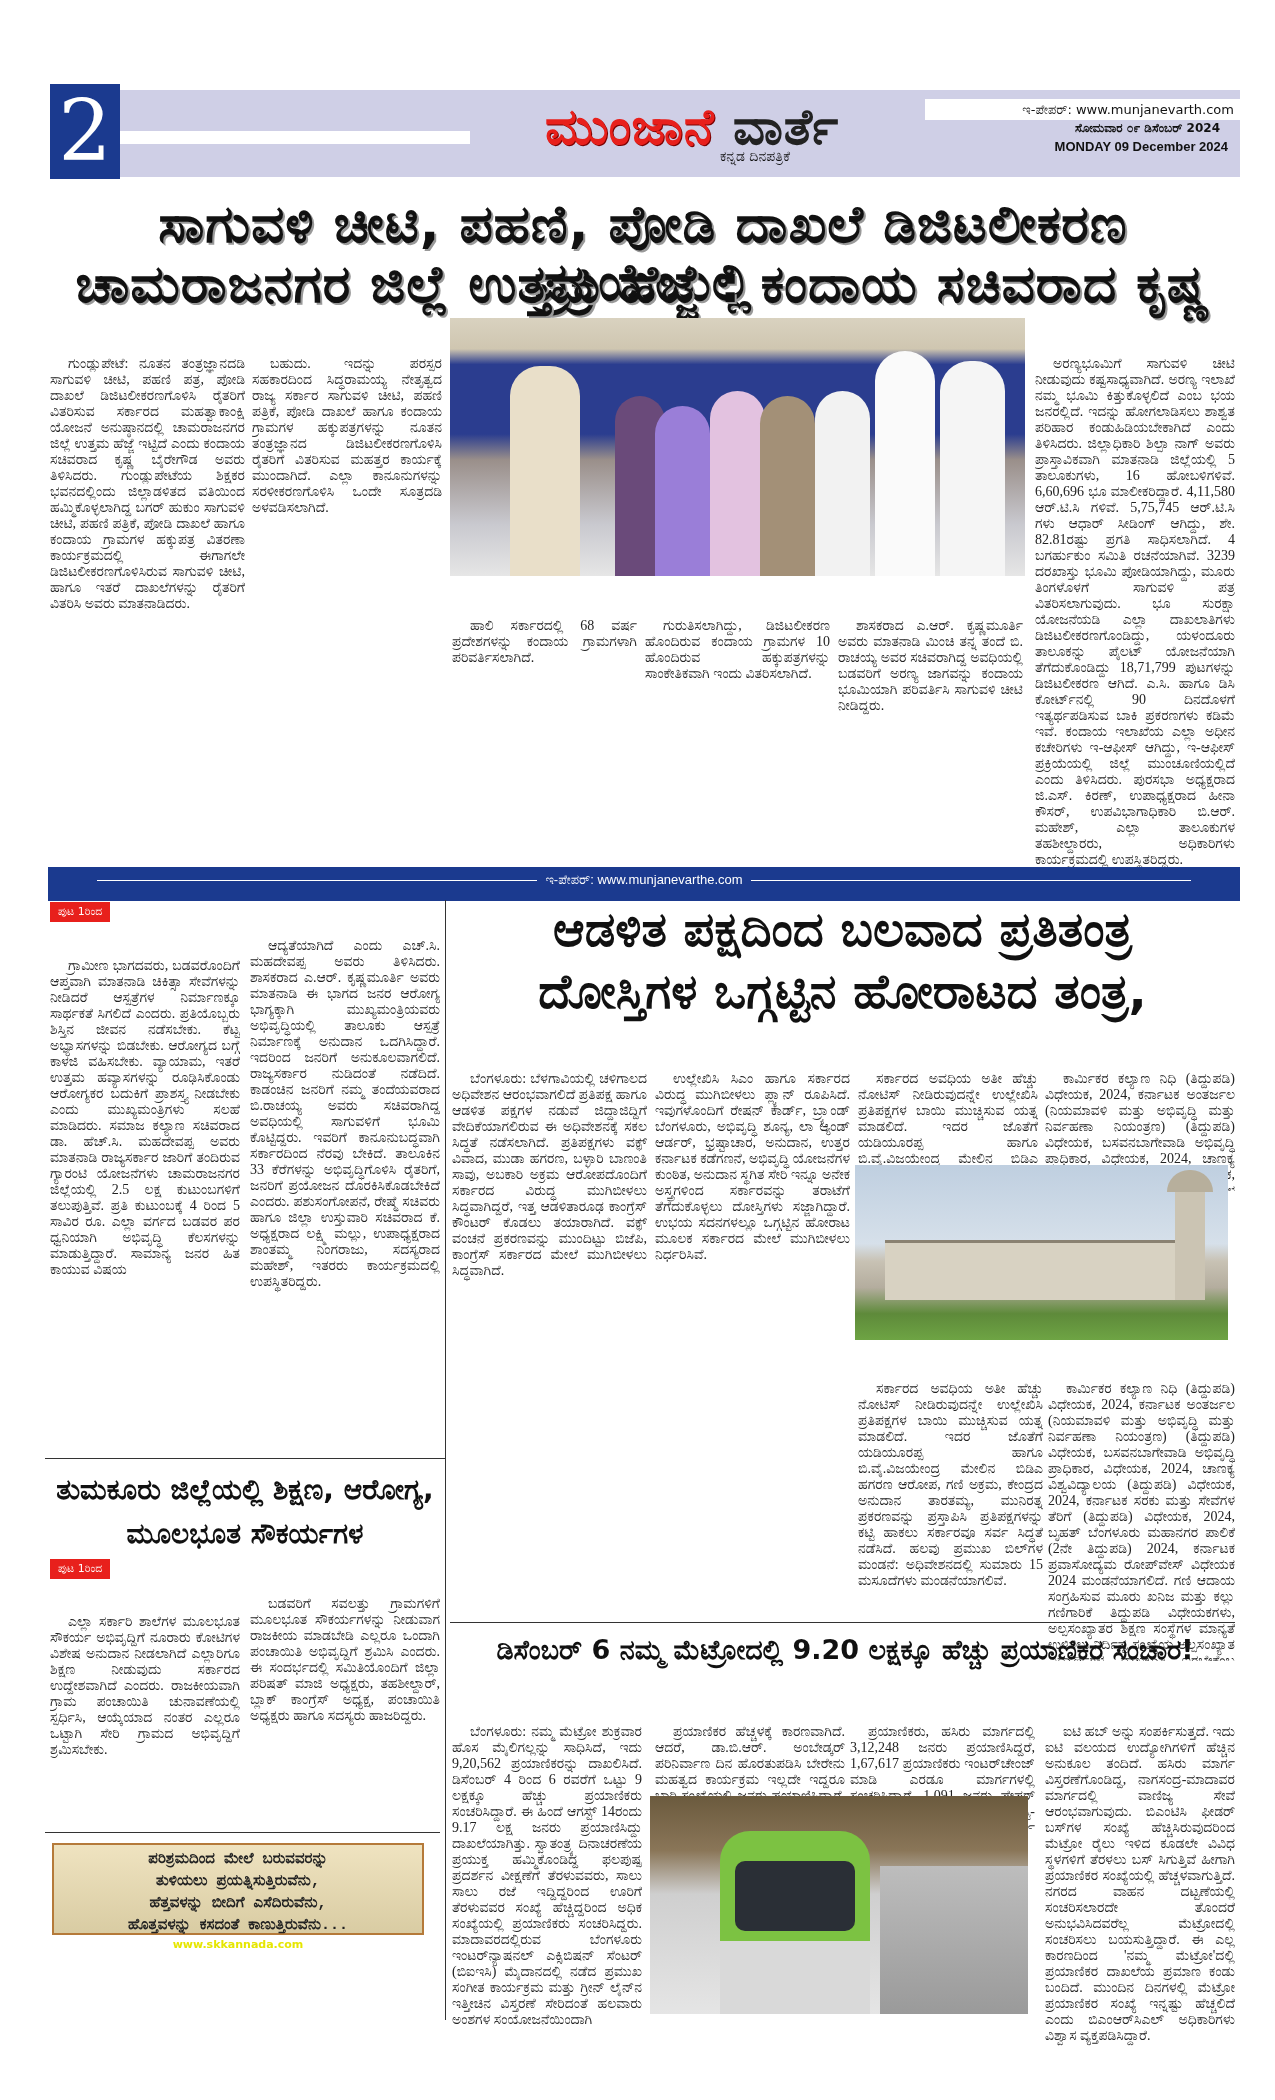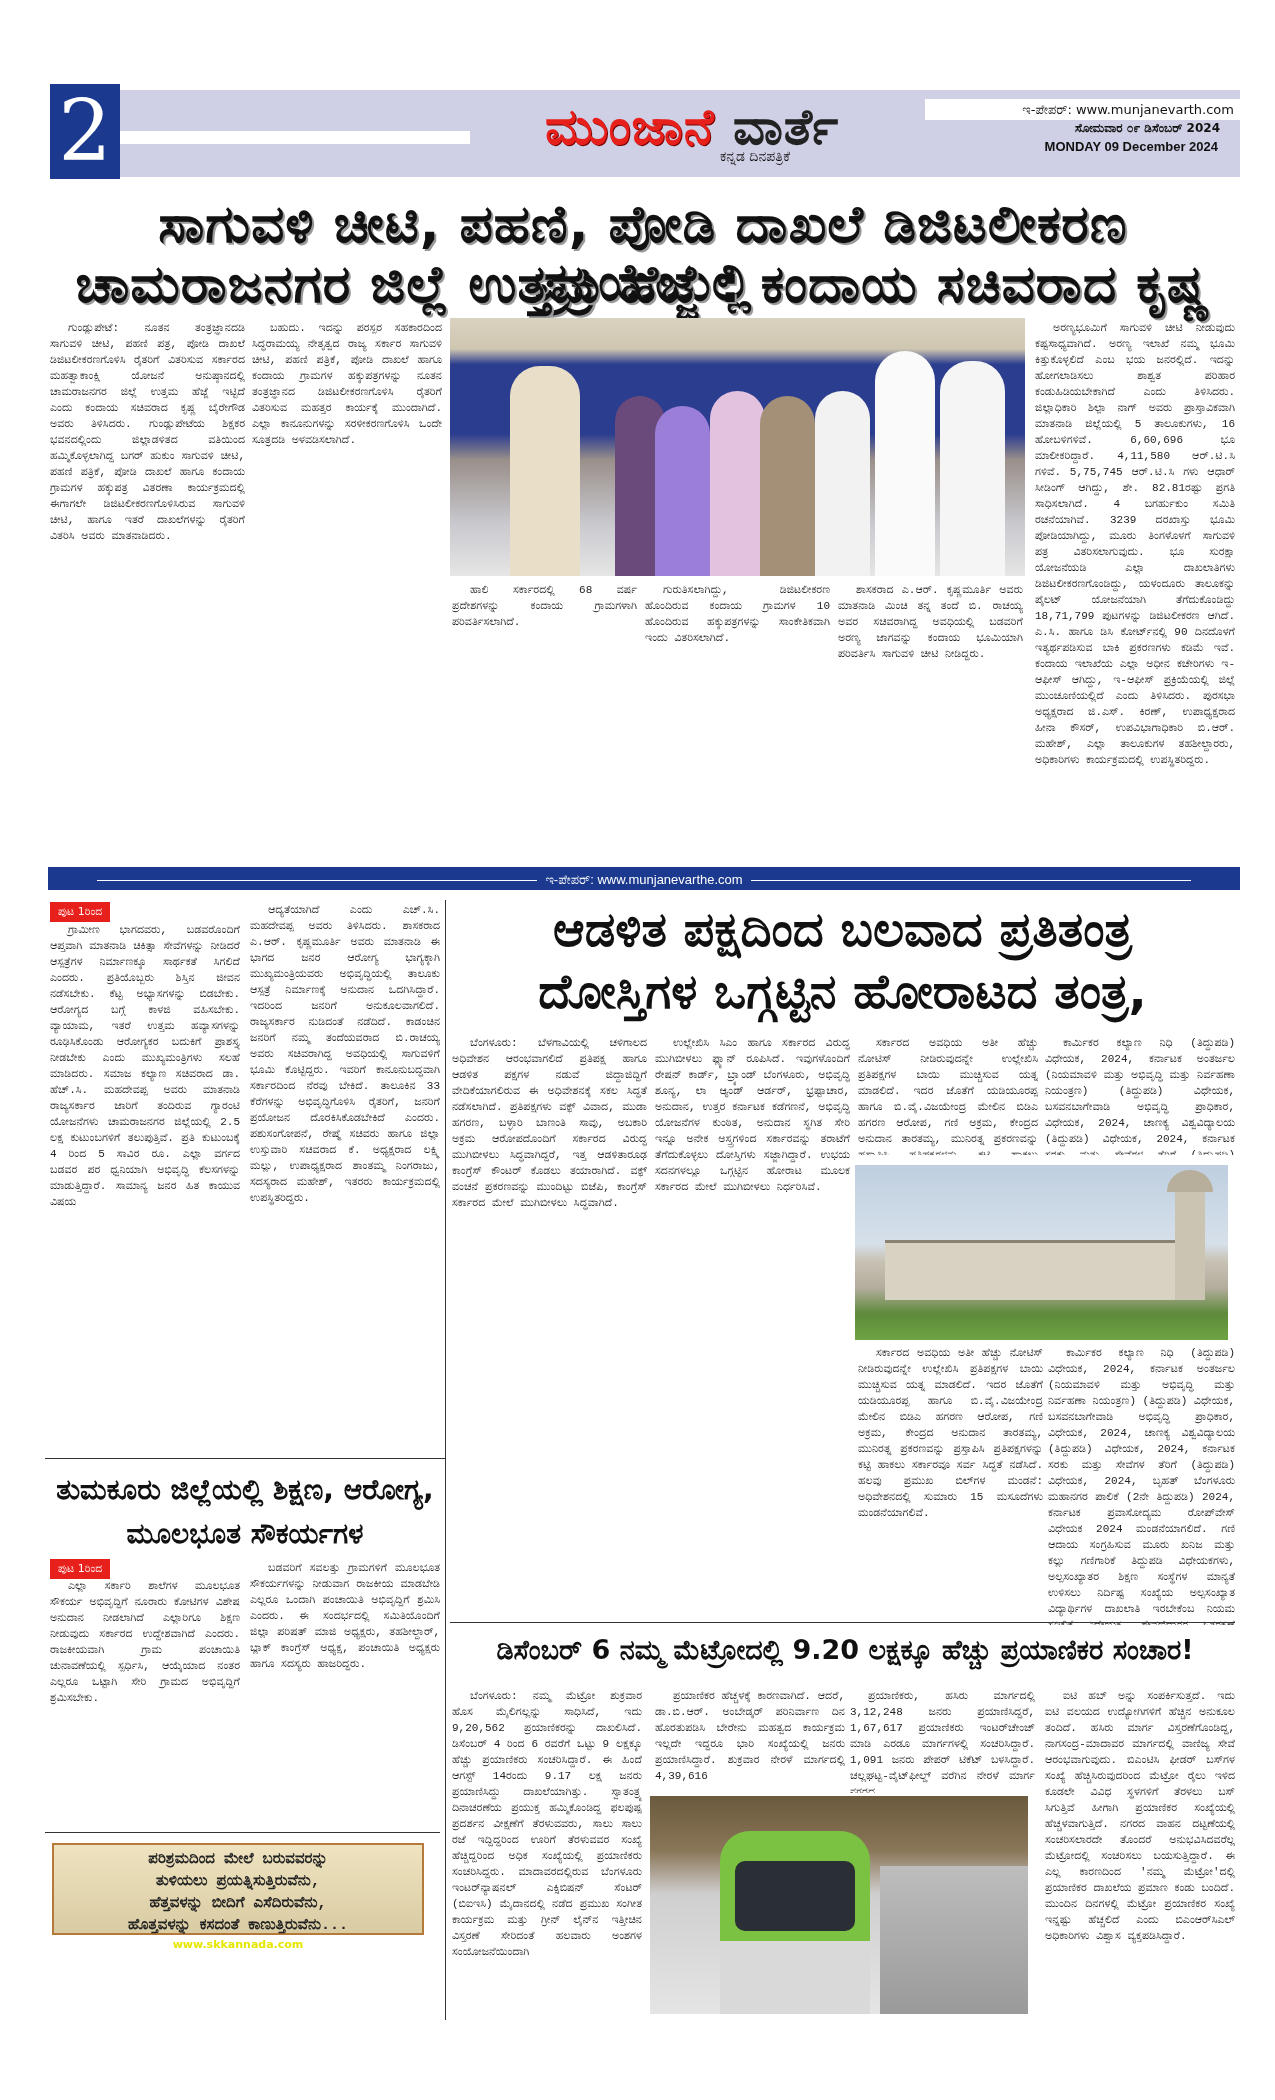--- a/index.html
+++ b/index.html
@@ -9,34 +9,34 @@
   
   .mast-band { left: 50px; top: 90px; width: 1190px; height: 87px; background: #cfcfe6; }
   .mast-white-left { left: 100px; top: 131px; width: 370px; height: 13px; background: #ffffff; }
   .page-num { left: 50px; top: 84px; width: 70px; height: 95px; background: #1b3a8f; color: #fff; font-family: "DejaVu Serif", serif; font-size: 84px; line-height: 95px; text-align: center; font-weight: normal; }
   .logo { left: 545px; top: 98px; font-size: 50px; font-weight: bold; letter-spacing: 1px; }
   .logo .red { color: #e8201c; text-shadow: 1px 1px 0 #7a0000; }
   .logo .black { color: #222; }
   .logo-sub { left: 720px; top: 148px; font-size: 14px; color: #111; }
   .epaper-top { left: 925px; top: 99px; width: 315px; height: 21px; background: #fff; font-size: 13px; text-align: right; padding-right: 6px; line-height: 21px; }
   .date-kn { left: 925px; top: 121px; width: 315px; font-size: 12px; font-weight: bold; text-align: right; padding-right: 20px; }
-  .date-en { left: 925px; top: 139px; width: 315px; font-size: 13px; font-weight: bold; text-align: right; padding-right: 22px; font-family: "Liberation Sans", sans-serif; }
+  .date-en { left: 925px; top: 139px; width: 315px; font-size: 13px; font-weight: bold; text-align: right; padding-right: 12px; font-family: "Liberation Sans", sans-serif; }
 
   
   .hl1 { left: 48px; top: 195px; width: 1190px; font-size: 52px; font-weight: bold; text-align: center; line-height: 58px; letter-spacing: 1px; text-shadow: 2px 2px 0 #999; }
   .hl1b { top: 255px; }
 
-  .body-col { font-size: 11px; line-height: 16px; text-align: justify; color: #222; font-family: Liberation Mono, monospace; }
+  .body-col { font-size: 14px; line-height: 16px; text-align: justify; color: #222; font-family: Liberation Serif, serif; margin-top: 36px; }
   .body-col p { text-indent: 18px; }
 
   .photo { background: #6b7a8a; overflow: hidden; }
   .photo1 { left: 450px; top: 318px; width: 575px; height: 258px; background: linear-gradient(180deg,#d9d2c0 0%,#cfc6b0 12%,#2b3d8f 18%,#2b3d8f 45%,#9a8f8a 55%,#c9c9cf 80%,#e6e6e6 100%); }
   .photo1 .p { position:absolute; bottom:0; border-radius: 30px 30px 0 0; }
 
-  .band { left: 48px; top: 867px; width: 1192px; height: 23px; background: #1b3a8f; color: #fff; font-size: 13px; text-align: center; line-height: 25px; font-family: "Liberation Sans", sans-serif; }
+  .band { left: 48px; top: 867px; width: 1192px; height: 34px; background: #1b3a8f; color: #fff; font-size: 13px; text-align: center; line-height: 25px; font-family: "Liberation Sans", sans-serif; }
   .band .line { display:inline-block; width: 440px; height: 1px; background:#fff; vertical-align: middle; margin: 0 8px; }
 
   .red-tag { background: #e8201c; color: #fff; font-size: 11px; padding: 2px 8px; display: inline-block; height: 20px; line-height: 16px; }
 
   .hl2 { left: 445px; top: 898px; width: 795px; font-size: 48px; font-weight: bold; line-height: 62px; text-align: center; }
   .vdiv { width: 1px; background: #333; }
   .hdiv { height: 1px; background: #333; }
 
   .photo2 { left: 855px; top: 1165px; width: 373px; height: 175px; background: linear-gradient(180deg,#bfcfe0 0%,#d6e0ea 45%,#c8c2b4 55%,#b4ad9e 70%,#5e8a3a 85%,#6ea444 100%); }
   .hl3 { left: 45px; top: 1468px; width: 400px; font-size: 28px; font-weight: bold; text-align: center; line-height: 44px; }

